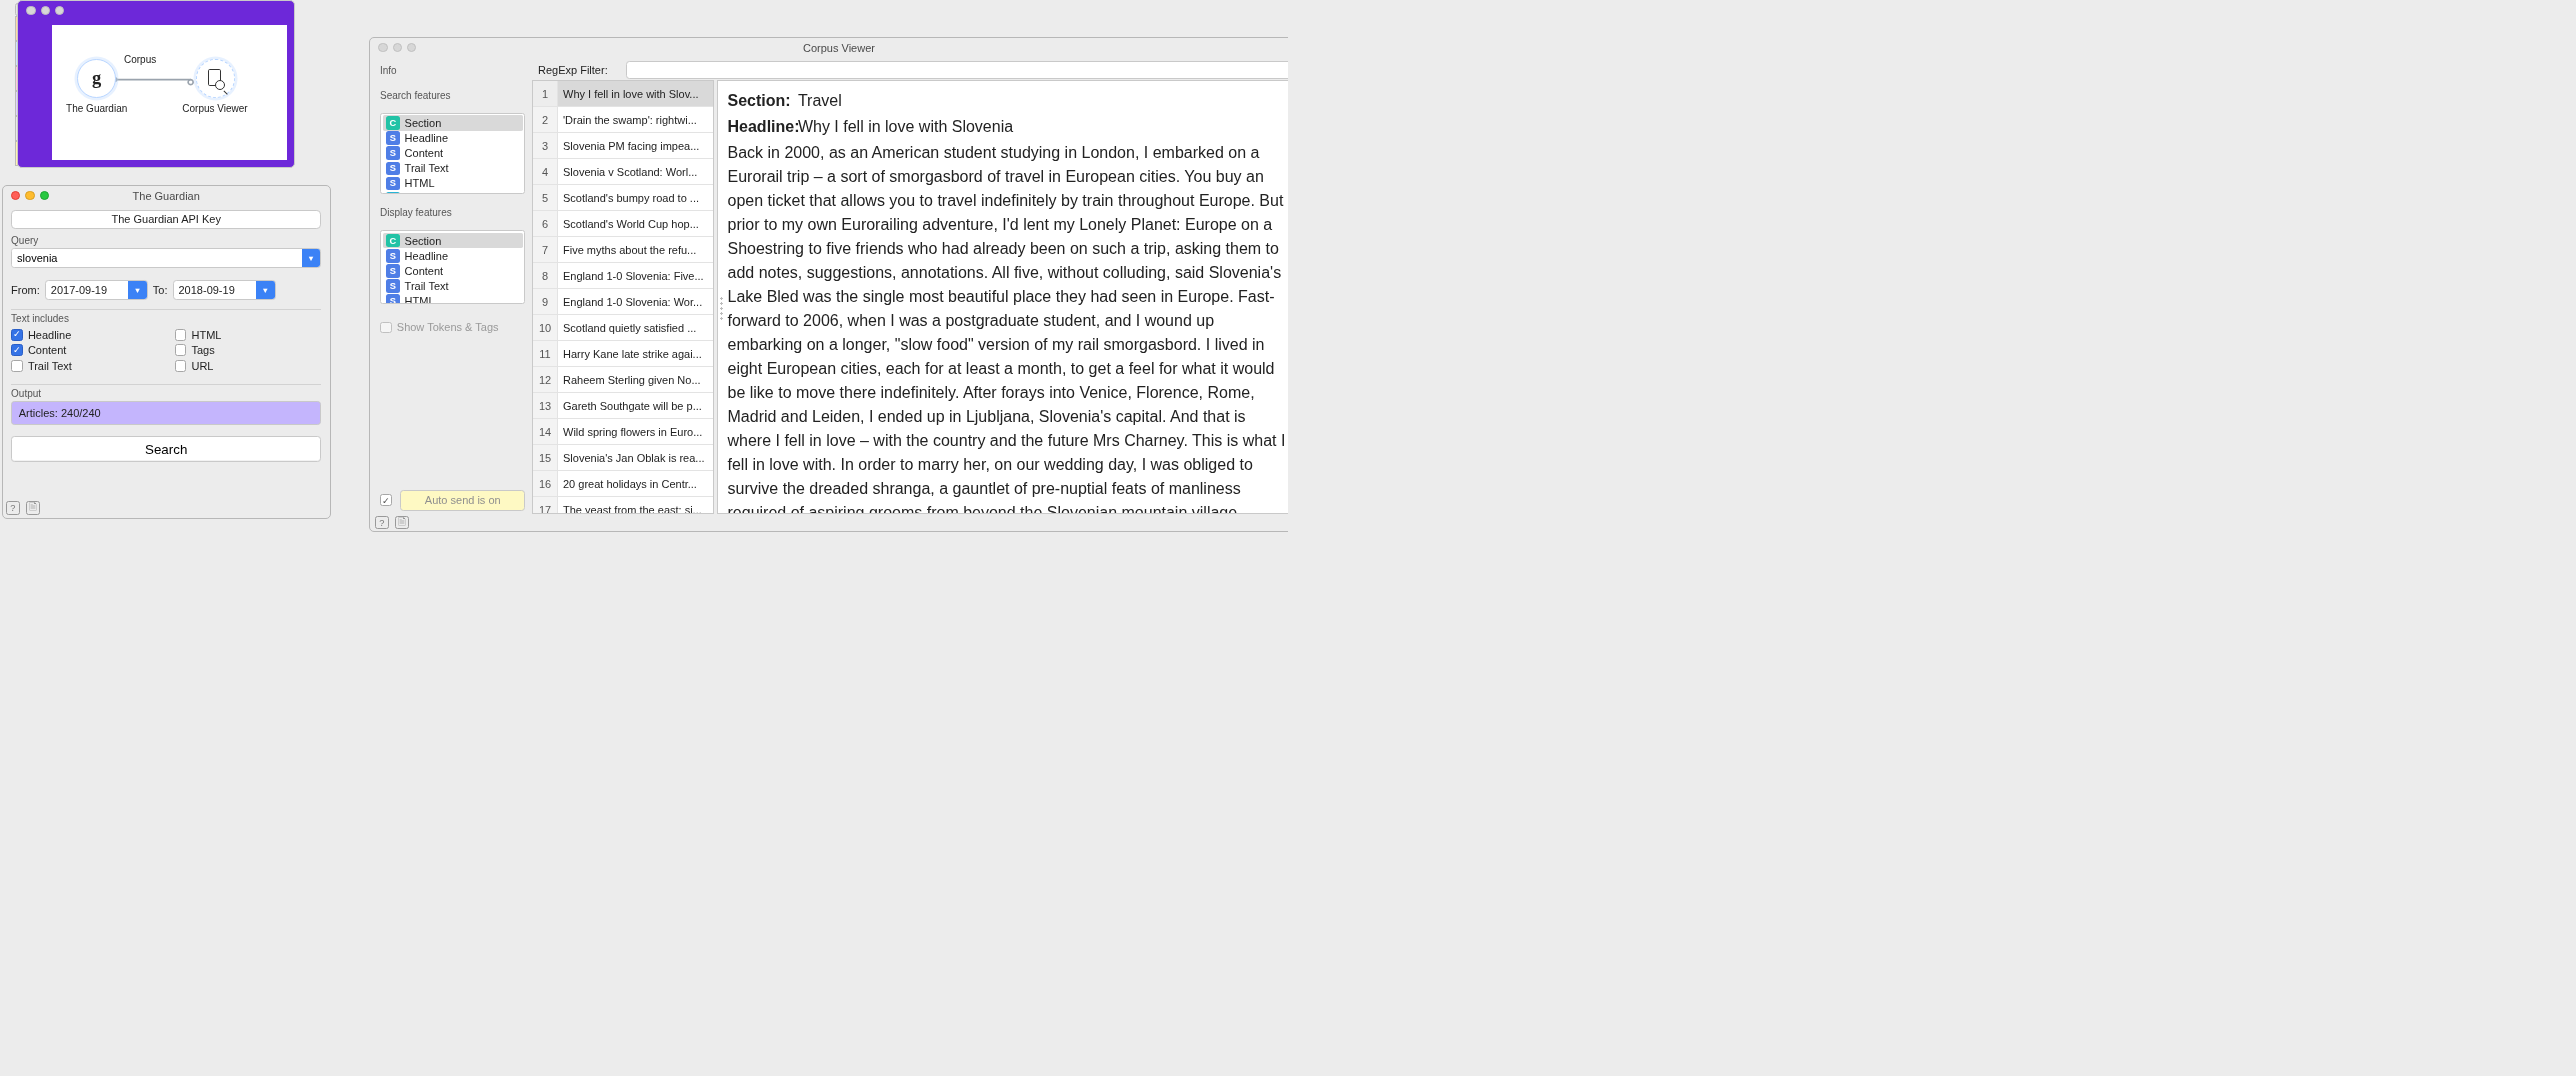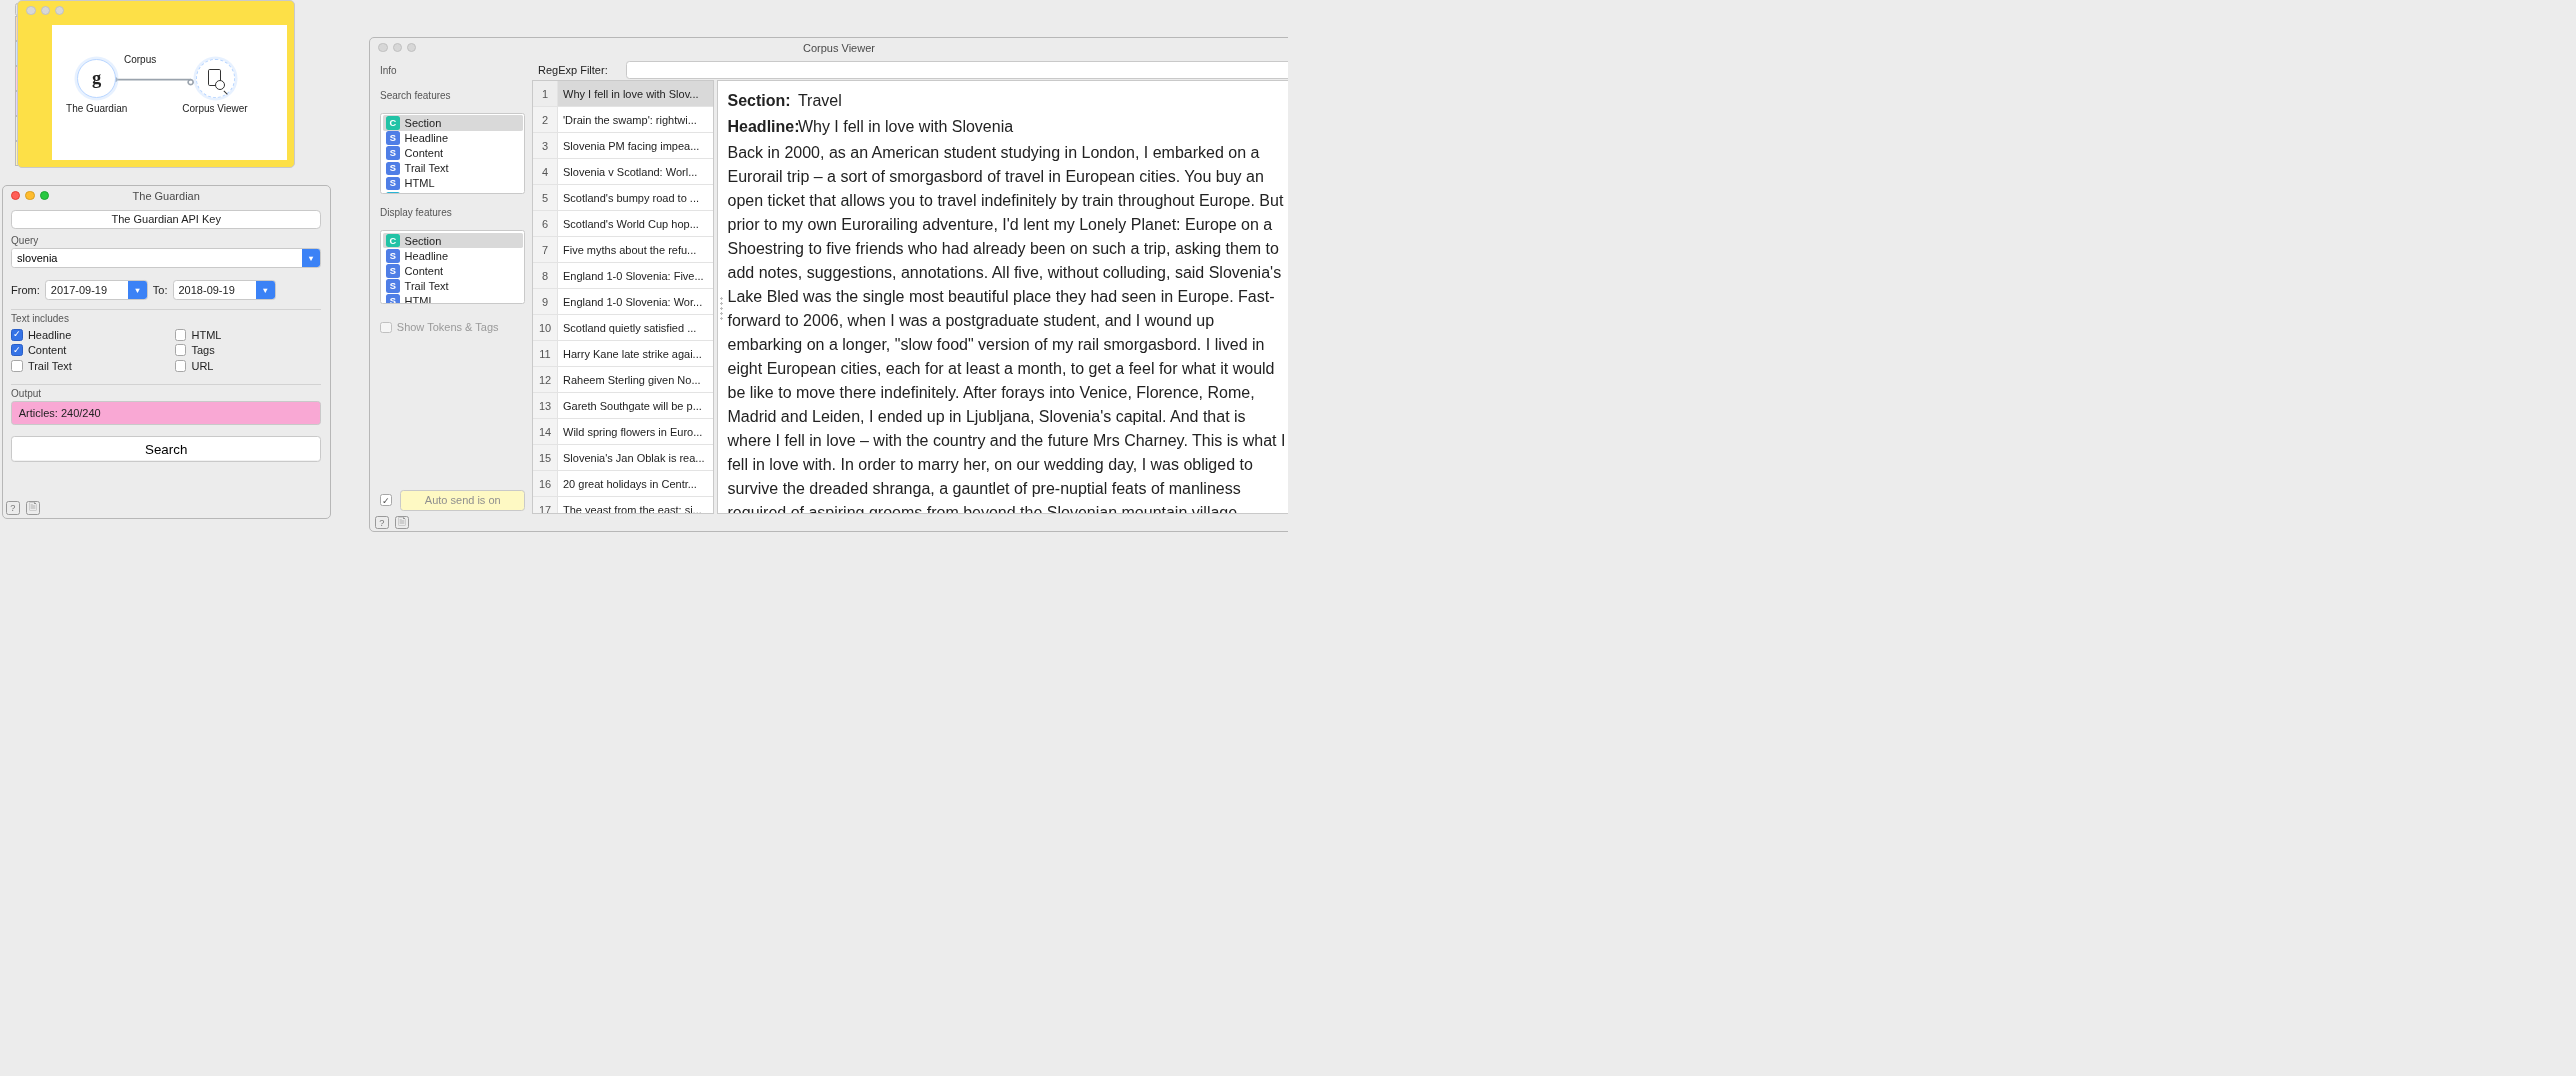--- a/index.html
+++ b/index.html
@@ -5,21 +5,21 @@
   * { box-sizing: border-box; font-family: -apple-system, "Helvetica Neue", Arial, sans-serif; }
   body { margin:0; background:#ececec; width:1288px; height:538px; position:relative; font-size:11px; color:#222; }
 
   
   .toolstrip { position:absolute; left:15px; top:2.5px; width:27px; display:flex; flex-direction:column; gap:0; }
   .toolstrip .chev { width:27px; height:13.5px; background:#e6e6e6; border:0.8px solid #bdbdbd; border-radius:2.5px; display:flex; align-items:center; justify-content:center; font-size:8.4px; color:#555; }
   .toolstrip .cell { width:27px; height:25px; border:0.8px solid #bbb; display:flex; align-items:center; justify-content:center; font-size:13.5px; }
   .c-orange{background:#ffd9a8;} .c-blue{background:#cfe2ff;} .c-pink{background:#ffc9e0;} .c-lav{background:#e1d3ff;} .c-gray{background:#e9e9e9;} .c-yellow{background:#fff2b3;}
 
   
-  .canvas-win { position:absolute; left:17px; top:0; width:278px; height:168px; background:#fde047; border:0.8px solid #c9c9c9; border-radius:5px; }
+  .canvas-win { position:absolute; left:17px; top:0; width:278px; height:168px; background:#6d28d9; border:0.8px solid #c9c9c9; border-radius:5px; }
   .mac-dots { position:absolute; left:8.4px; top:5px; display:flex; gap:5px; }
   .mac-dots span { width:9.3px; height:9.3px; border-radius:50%; background:#d7d7d7; border:0.8px solid #c0c0c0; display:inline-block; }
   .canvas-body { position:absolute; left:34px; top:23.6px; right:6.7px; bottom:6.7px; background:#fff; }
   .canvas-body svg { position:absolute; inset:0; }
   .node { position:absolute; text-align:center; width:76px; }
   .node .circ { width:39px; height:39px; border:1.7px solid #b9d6ff; border-radius:50%; margin:0 auto; display:flex; align-items:center; justify-content:center; background:#fff; box-shadow:0 0 0 2.5px rgba(185,214,255,.35); }
   .node .circ.dashed { border-style:dashed; }
   .node .lbl { margin-top:5px; font-size:10px; }
   .mag { position:relative; width:15px; height:18.5px; }
   .mag .page { position:absolute; width:13.5px; height:17px; border:1.3px solid #333; border-radius:1.7px; }
@@ -41,21 +41,21 @@
   .select .arr { width:18.5px; background:#3b82f6; display:flex; align-items:center; justify-content:center; color:#fff; font-size:7.6px; }
   .date-select { display:flex; background:#fff; border:0.8px solid #c9c9c9; border-radius:3.4px; overflow:hidden; height:20px; min-width:103px;}
   .date-select span { flex:1; padding:2.5px 5px; }
   .date-select .arr { width:18.5px; background:#3b82f6; display:flex; align-items:center; justify-content:center; color:#fff; font-size:7.6px;}
   .hr { border:none; border-top:0.8px solid #d2d2d2; margin:8.4px 0 3.4px; }
   .chkgrid { display:grid; grid-template-columns:1fr 1fr; gap:3.4px 17px; padding:3.4px 0;}
   .chk { display:flex; align-items:center; gap:5px; }
   .chk .box { width:11.8px; height:11.8px; border:0.8px solid #a7a7a7; border-radius:2.5px; background:#fff; display:flex; align-items:center; justify-content:center; }
   .chk .box.on { background:#3573e6; border-color:#2a5fc7; }
   .chk .box.on::after{content:"✓"; color:#fff; font-size:9.3px; line-height:1;}
-  .outbox { background:#f9a8d4; border:0.8px solid #c9c9c9; border-radius:3.4px; padding:5px 6.7px; margin-top:1.7px;}
+  .outbox { background:#c4b5fd; border:0.8px solid #c9c9c9; border-radius:3.4px; padding:5px 6.7px; margin-top:1.7px;}
   .btn { width:100%; background:#fff; border:0.8px solid #c9c9c9; border-radius:3.4px; padding:4.2px 0; margin-top:11.8px; box-shadow:inset 0 -0.8px 0 #eee;}
   .gw .footer { position:absolute; left:3.4px; bottom:3.4px; display:flex; gap:6.7px; color:#777; font-size:12.6px;}
   .footicon { width:13.5px; height:13.5px; border:0.8px solid #999; border-radius:2.5px; display:flex; align-items:center; justify-content:center; font-size:9.3px;}
 
   
   .cv { position:absolute; left:369px; top:37px; width:940px; height:495px; background:#ececec; border:0.8px solid #b7b7b7; border-radius:5px; }
   .cv .title { text-align:center; padding:4.2px 0; color:#4a4a4a; font-size:11px; }
   .cv .columns { position:absolute; left:0; top:22px; right:0; bottom:17px; display:flex; }
   .cv .left { width:162px; padding:3.4px 6.7px 3.4px 10px; display:flex; flex-direction:column; gap:12px; }
   .cv .mid { width:182px; padding-right:0; display:flex; flex-direction:column; }

